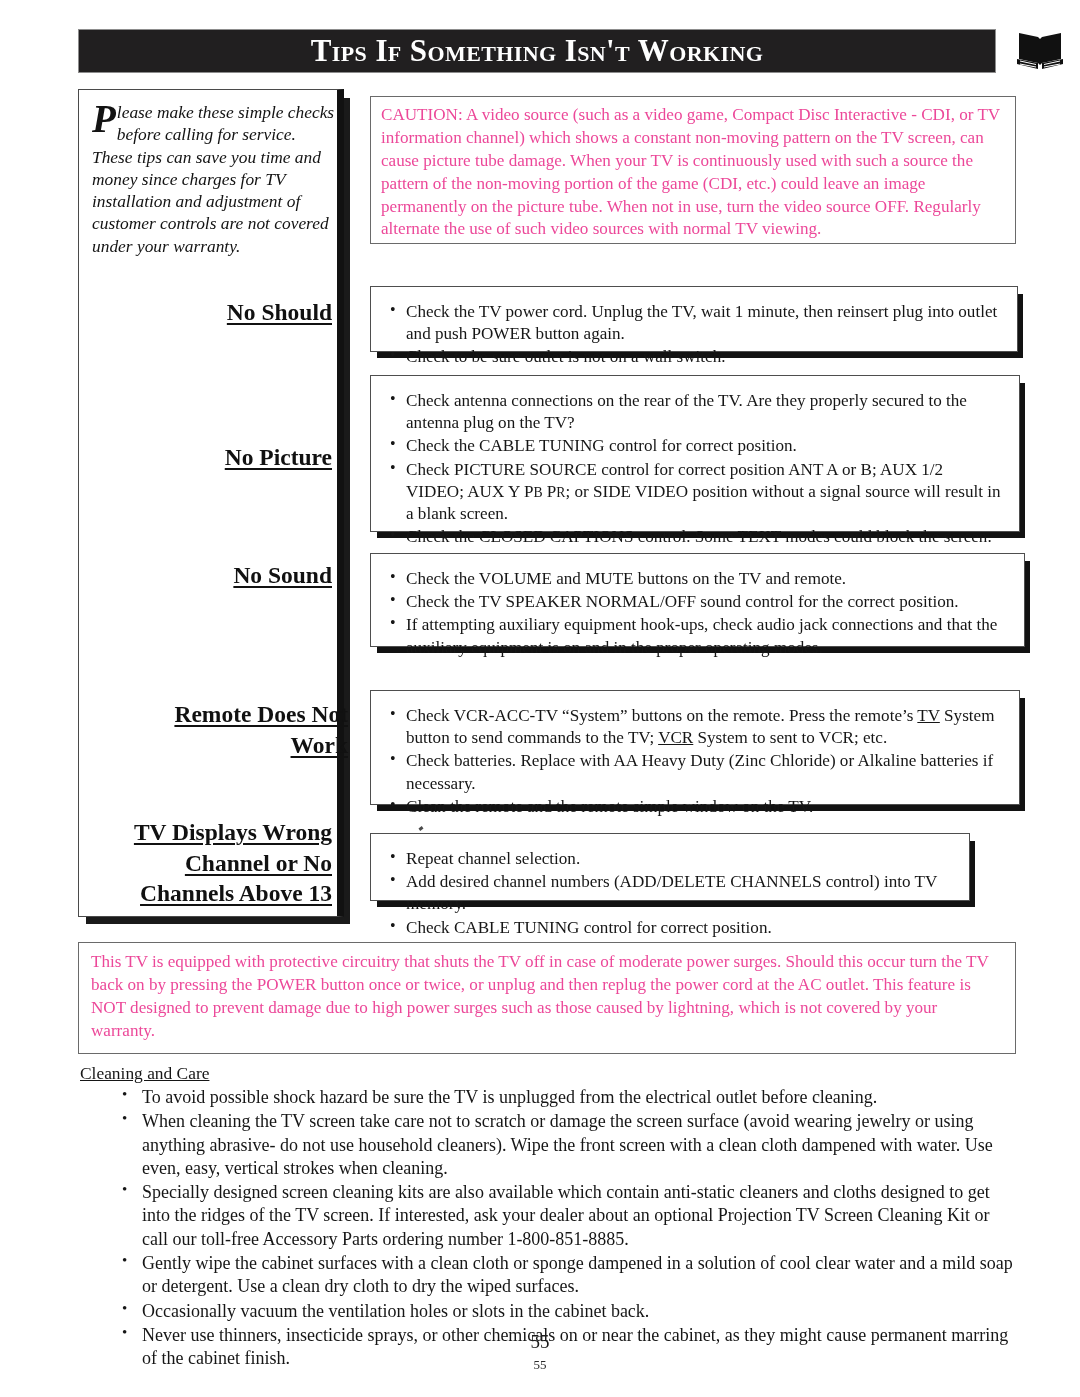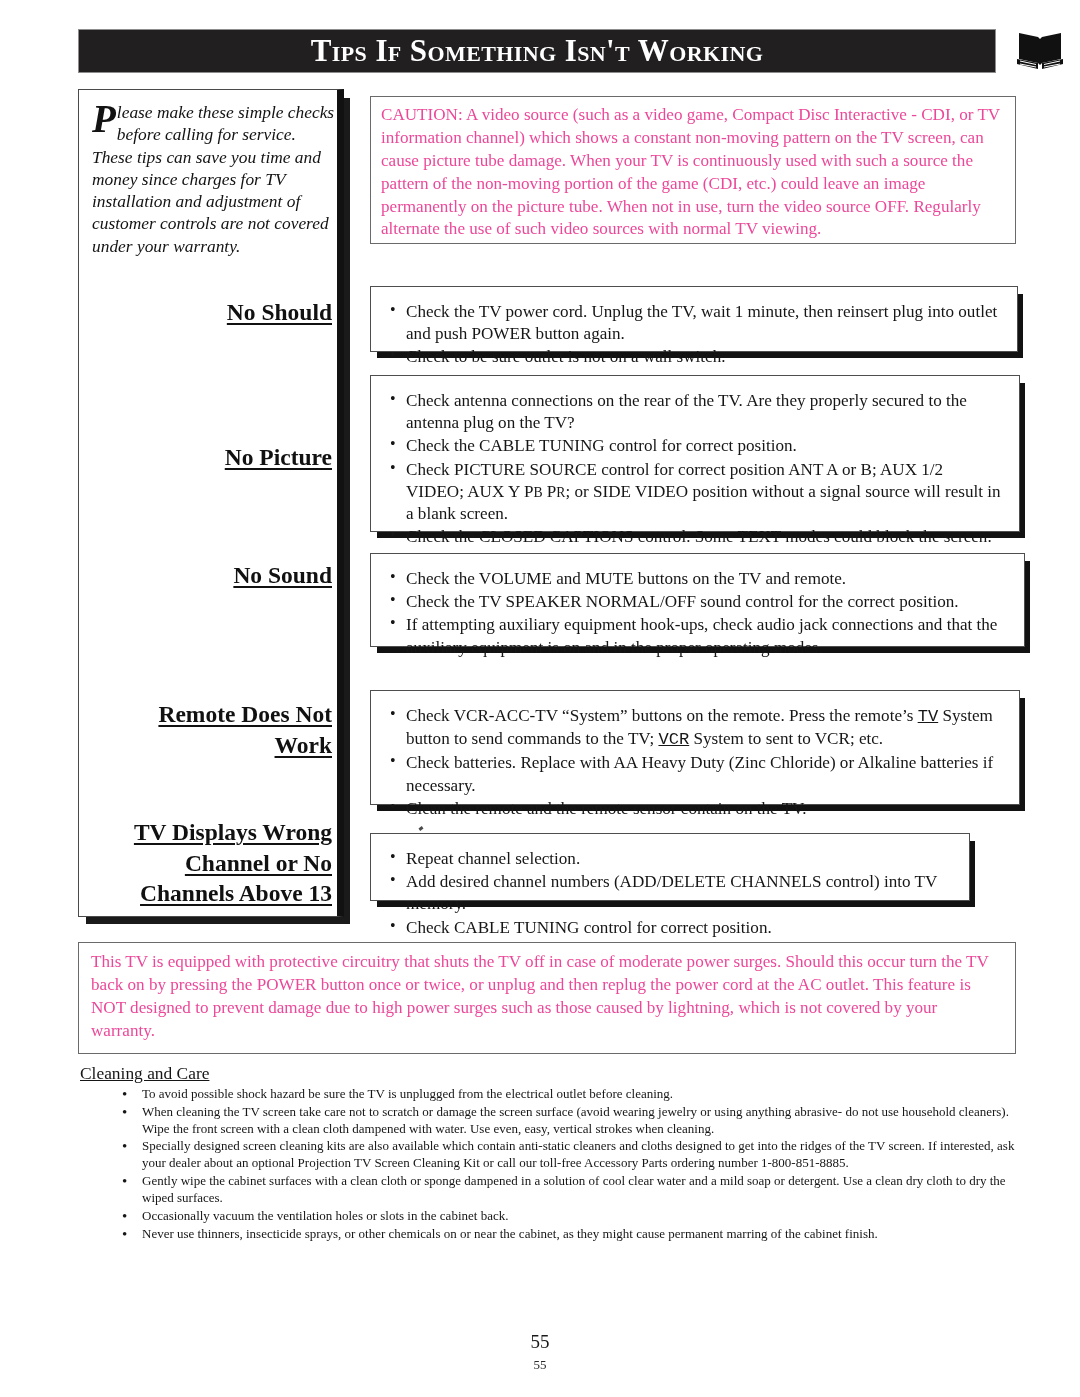--- a/index.html
+++ b/index.html
@@ -136,21 +136,20 @@
     font-size: 17.1px;
     line-height: 1.34;
     margin: 0;
     color: #ec4899;
   }
   .smallcap {
     font-size: 0.80em;
   }
   .uline {
     text-decoration: underline;
-    font-family: Liberation Mono, monospace;
   }
 
   
   #surge-box {
     position: absolute;
     left: 78px;
     top: 942px;
     width: 938px;
     padding: 8px 12px 10px 12px;
   }
@@ -167,21 +166,21 @@
     left: 118px;
     top: 1086px;
     width: 900px;
     list-style: none;
     margin: 0;
     padding: 0;
   }
   #cleaning-list li {
     position: relative;
     padding-left: 24px;
-    font-size: 13px;
+    font-size: 18px;
     line-height: 1.295;
     margin-bottom: 1px;
     color: #161616;
   }
   #cleaning-list li:before {
     content: "\2022";
     position: absolute;
     left: 4px;
     top: -1px;
     font-size: 15px;
@@ -248,21 +247,21 @@
 </div>
 
 <div class="side-heading" style="left:92px; top:442px; width:240px;">
   <span class="u">No Picture</span>
 </div>
 
 <div class="side-heading" style="left:92px; top:560px; width:240px;">
   <span class="u">No Sound</span>
 </div>
 
-<div class="side-heading" style="left:92px; top:699px; width:240px;">
+<div class="side-heading" style="left:108px; top:699px; width:240px;">
   <span class="u">Remote Does Not</span><br>
   <span class="u">Work</span>
 </div>
 
 <div class="side-heading" style="left:92px; top:817px; width:240px;">
   <span class="u">TV Displays Wrong</span><br>
   <span class="u">Channel or No</span><br>
   <span class="u">Channels Above 13</span>
 </div>
 
@@ -291,21 +290,21 @@
     <li>Check the VOLUME and MUTE buttons on the TV and remote.</li>
     <li>Check the TV SPEAKER NORMAL/OFF sound control for the correct position.</li>
     <li>If attempting auxiliary equipment hook-ups, check audio jack connections and that the auxiliary equipment is on and in the proper operating modes.</li>
   </ul>
 </div>
 
 <div class="content-box" style="left:370px; top:690px; width:650px; height:115px;">
   <ul class="bullets">
     <li>Check VCR-ACC-TV “System” buttons on the remote. Press the remote’s <span class="uline">TV</span> System button to send commands to the TV; <span class="uline">VCR</span> System to sent to VCR; etc.</li>
     <li>Check batteries.  Replace with AA Heavy Duty (Zinc Chloride) or Alkaline batteries if necessary.</li>
-    <li>Clean the remote and the remote sensor contain on the TV.</li>
+    <li>Clean the remote and the remote simple window on the TV.</li>
   </ul>
 </div>
 
 <div id="stray-mark"></div>
 <div class="content-box" style="left:370px; top:833px; width:600px; height:68px;">
   <ul class="bullets">
     <li>Repeat channel selection.</li>
     <li>Add desired channel numbers (ADD/DELETE CHANNELS control) into TV memory.</li>
     <li>Check CABLE TUNING control for correct position.</li>
   </ul>

